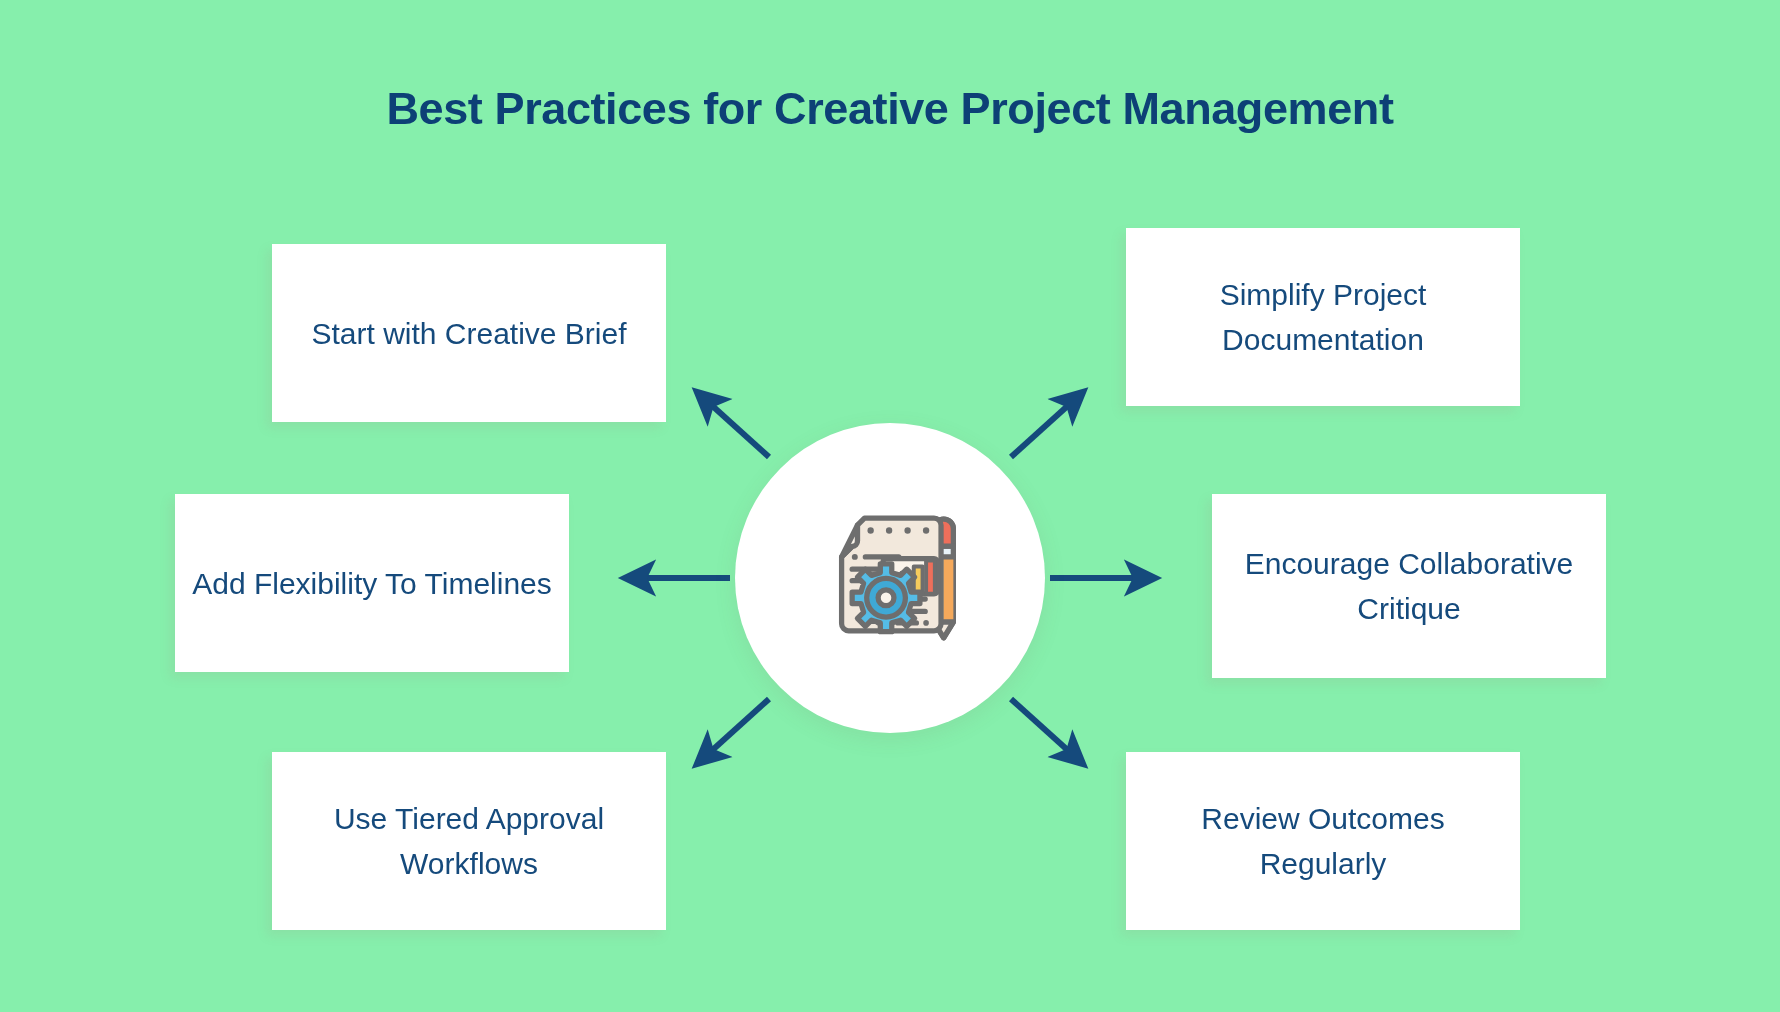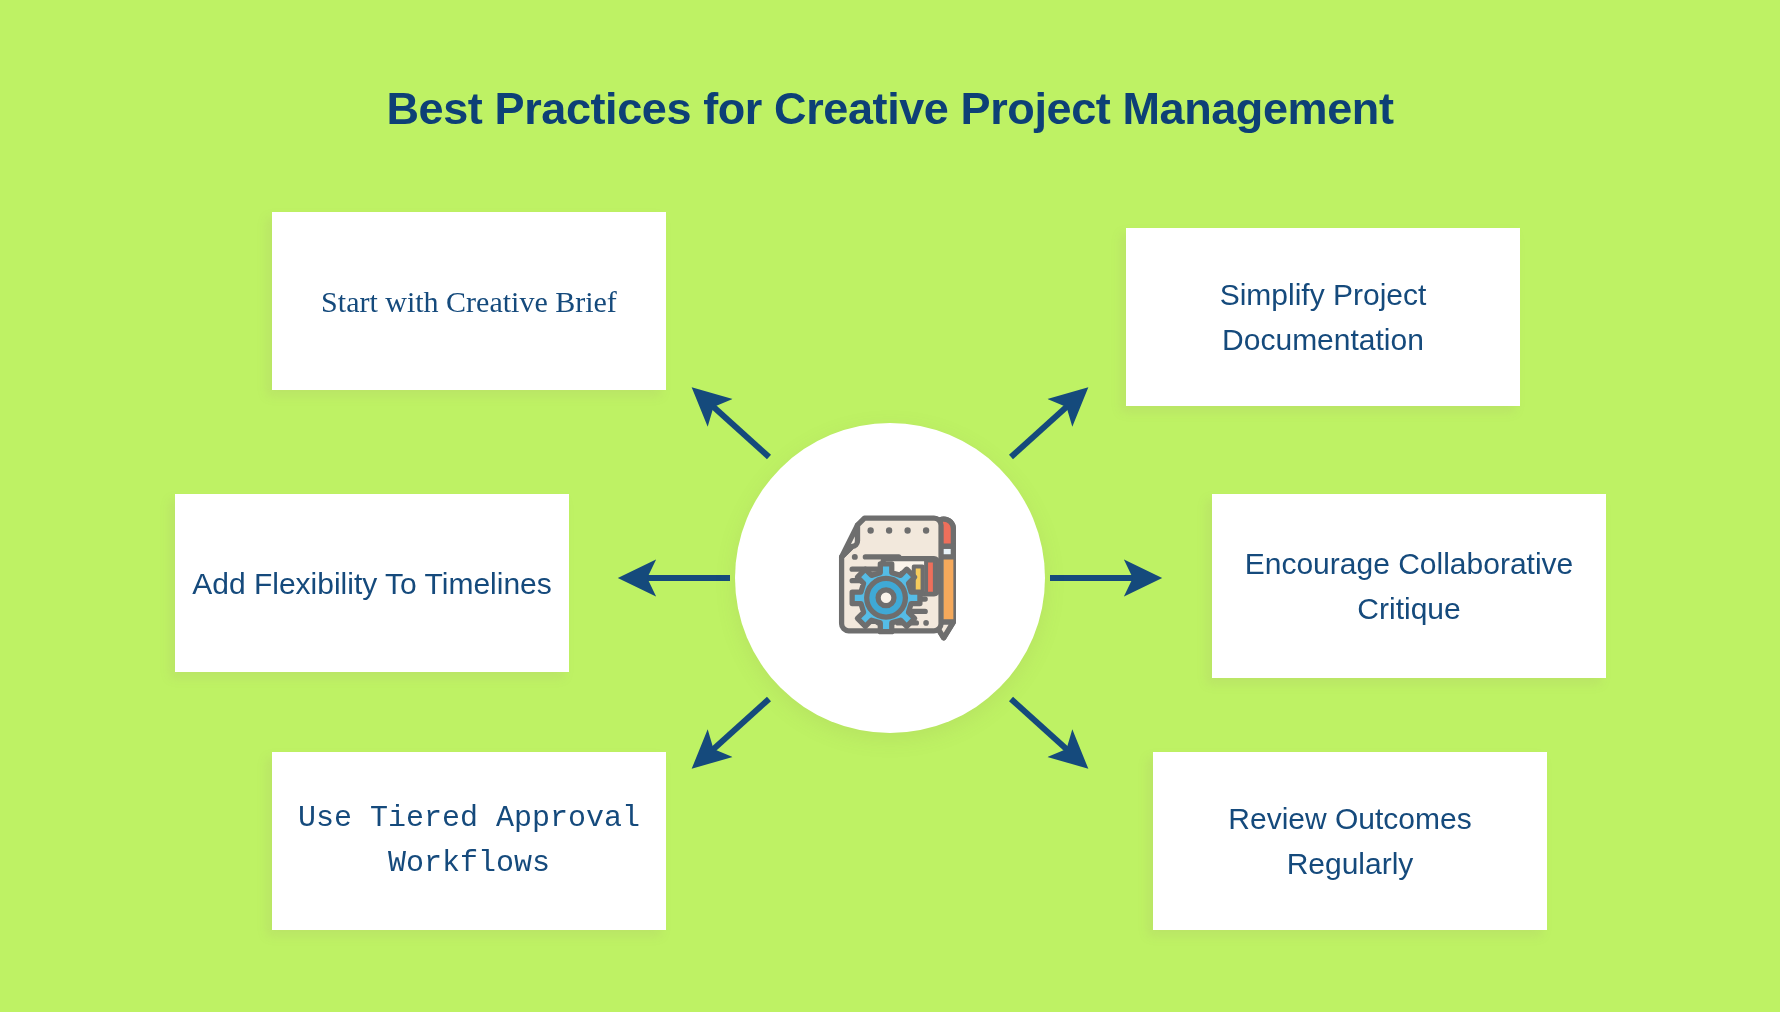--- a/index.html
+++ b/index.html
@@ -10,21 +10,21 @@
     width: 1780px;
     height: 1012px;
     background: #FDF8F3;
     font-family: "Liberation Sans", sans-serif;
     overflow: hidden;
   }
   #stage {
     position: relative;
     width: 1780px;
     height: 1012px;
-    background: #bef264;
+    background: #86efac;
   }
 
   
   #page-title {
     position: absolute;
     left: 0;
     top: 84px;
     width: 1780px;
     text-align: center;
     font-size: 45px;
@@ -78,43 +78,41 @@
     font-size: 30px;
     color: #154A7C;
     line-height: 1.50;
     font-weight: normal;
   }
   .ctr .node-label { text-align: center; }
   .lft .node-label { text-align: center; }
 
   
   #box-start-brief {
-    left: 272px; top: 212px; width: 394px; height: 178px;
+    left: 272px; top: 244px; width: 394px; height: 178px;
     padding: 0 18px;
-    font-family: Liberation Serif, serif;
   }
   #box-simplify-doc {
     left: 1126px; top: 228px; width: 394px; height: 178px;
     padding: 0 52px;
   }
   #box-add-flexibility {
     left: 175px; top: 494px; width: 394px; height: 178px;
     padding: 0 4px;
   }
   #box-encourage-critique {
     left: 1212px; top: 494px; width: 394px; height: 184px;
     padding: 0 29px;
   }
   #box-tiered-approval {
     left: 272px; top: 752px; width: 394px; height: 178px;
     padding: 0 18px;
-    font-family: Liberation Mono, monospace;
   }
   #box-review-outcomes {
-    left: 1153px; top: 752px; width: 394px; height: 178px;
+    left: 1126px; top: 752px; width: 394px; height: 178px;
     padding: 0 18px;
   }
 </style>
 </head>
 <body>
 
 <div id="stage">
 
   <div id="page-title">Best Practices for Creative Project Management</div>
 

